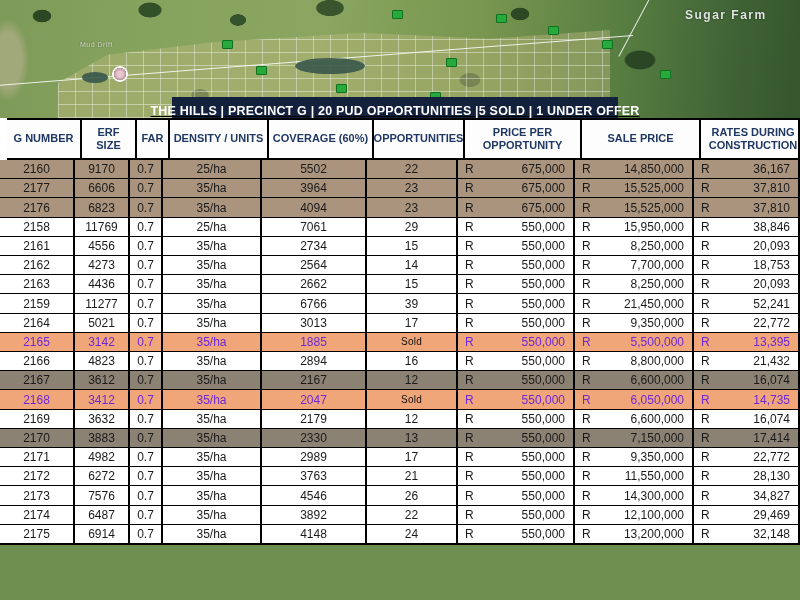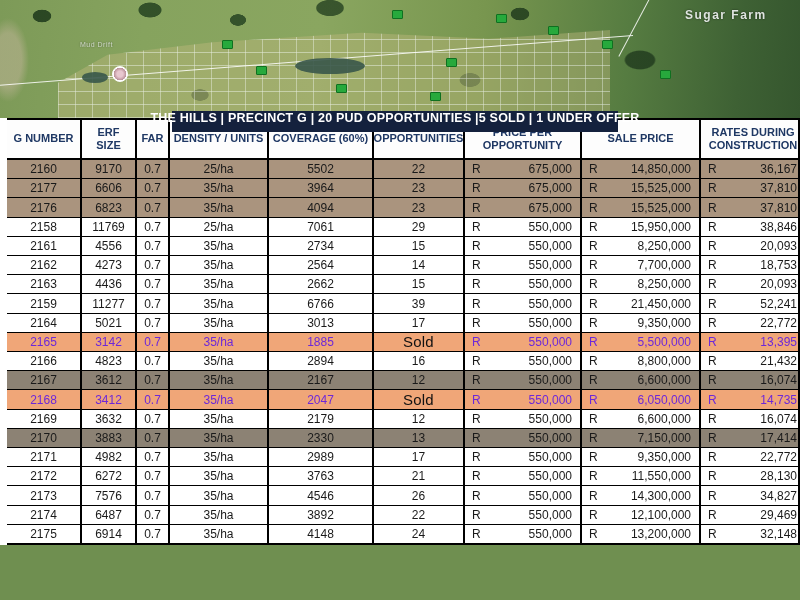--- a/index.html
+++ b/index.html
@@ -32,45 +32,45 @@
     background:#39564a;opacity:.9;}
   .pond.small{left:82px;top:72px;width:26px;height:11px;}
   .badge{position:absolute;width:9px;height:7px;background:#27a93c;border:1px solid #0f7020;border-radius:1px;}
   .roundabout{position:absolute;left:112px;top:66px;width:14px;height:14px;border-radius:50%;
     border:1px solid #fff;background:radial-gradient(circle,#e8c7cf 30%,#b98f98 62%,#ffffff 66%);}
   .map-label{position:absolute;color:#e9ede9;text-shadow:0 0 2px rgba(0,0,0,.6);white-space:nowrap;}
   .lbl-sugar{left:685px;top:8px;font-size:12px;font-weight:700;letter-spacing:1.5px;color:#dfe5e0;}
   .lbl-drift{left:80px;top:41px;font-size:7px;opacity:.75;letter-spacing:.5px;}
 
   
-  .title-bar{position:absolute;left:172px;top:111px;width:446px;height:21px;background:#14213d;
-    display:flex;align-items:flex-start;justify-content:center;z-index:5;}
+  .title-bar{position:absolute;left:172px;top:97px;width:446px;height:21px;background:#14213d;
+    display:flex;align-items:flex-end;justify-content:center;z-index:5;text-decoration:underline;}
   .title-bar span{color:#fff;font-weight:700;font-size:12.5px;letter-spacing:.2px;white-space:nowrap;}
 
   
   .tbl{position:absolute;left:0;top:118px;width:800px;height:427px;z-index:4;
     display:flex;flex-direction:column;border-right:2px solid #000;box-sizing:border-box;background:#fff;}
   .grid{display:grid;grid-template-columns:75px 55px 33px 99px 105px 91px 117px 119px 104px;margin-left:7px;}
   .thead{height:42px;background:#fdfdfd;border-top:2px solid #000;border-bottom:2px solid #000;box-sizing:border-box;}
   .th{display:flex;align-items:center;justify-content:center;text-align:center;
     color:#1f3864;font-weight:700;font-size:11px;line-height:1.2;border-right:2px solid #000;
     padding:0 2px;box-sizing:border-box;}
   .th:last-child{border-right:none;}
-  .tbody{flex:1;display:flex;flex-direction:column;}
+  .tbody{flex:1;display:flex;flex-direction:column;align-items:flex-end;}
   .tr{flex:1;border-bottom:1.5px solid #000;box-sizing:border-box;background:#fff;}
   .tr:last-child{border-bottom:2px solid #000;}
   .td{display:flex;align-items:center;justify-content:center;font-size:12px;color:#1a1a1a;
     border-right:2px solid #000;box-sizing:border-box;overflow:hidden;white-space:nowrap;}
   .td:last-child{border-right:none;}
   .td.money{justify-content:space-between;padding:0 8px 0 7px;}
   .hl-tan{background:#aa947e;}
   .hl-gray{background:#8c8274;}
   .hl-orange{background:#f0a678;}
   .hl-orange .td{color:#6d28d9;}
-  .td.sold{font-size:15px;color:#111;font-weight:500;letter-spacing:.2px;}
+  .td.sold{font-size:10px;color:#111;font-weight:500;letter-spacing:.2px;}
 
   
   .map-bottom{position:absolute;left:0;top:545px;width:800px;height:55px;
     background:linear-gradient(93deg,#4f7038 0%,#5a7c40 22%,#648549 38%,#6f8b50 46%,#7f8660 52%,#b7a87e 57%,#47958d 64%,#1b8184 74%,#0e7076 86%,#0a6570 100%);}
   .terraces{position:absolute;left:0;top:0;width:46%;height:100%;opacity:.5;
     background:repeating-radial-gradient(circle at 10% 180%, rgba(0,0,0,.16) 0 6px, transparent 6px 13px);}
   .road-under{position:absolute;left:85px;top:0;width:420px;height:9px;background:#6d6152;
     filter:blur(1.5px);opacity:.85;}
   .sand{position:absolute;left:492px;top:0;width:80px;height:55px;opacity:.9;transform:skewX(-18deg);
     background:linear-gradient(100deg,transparent 0,#cdb98a 30%,#d9c694 62%,transparent 95%);}

